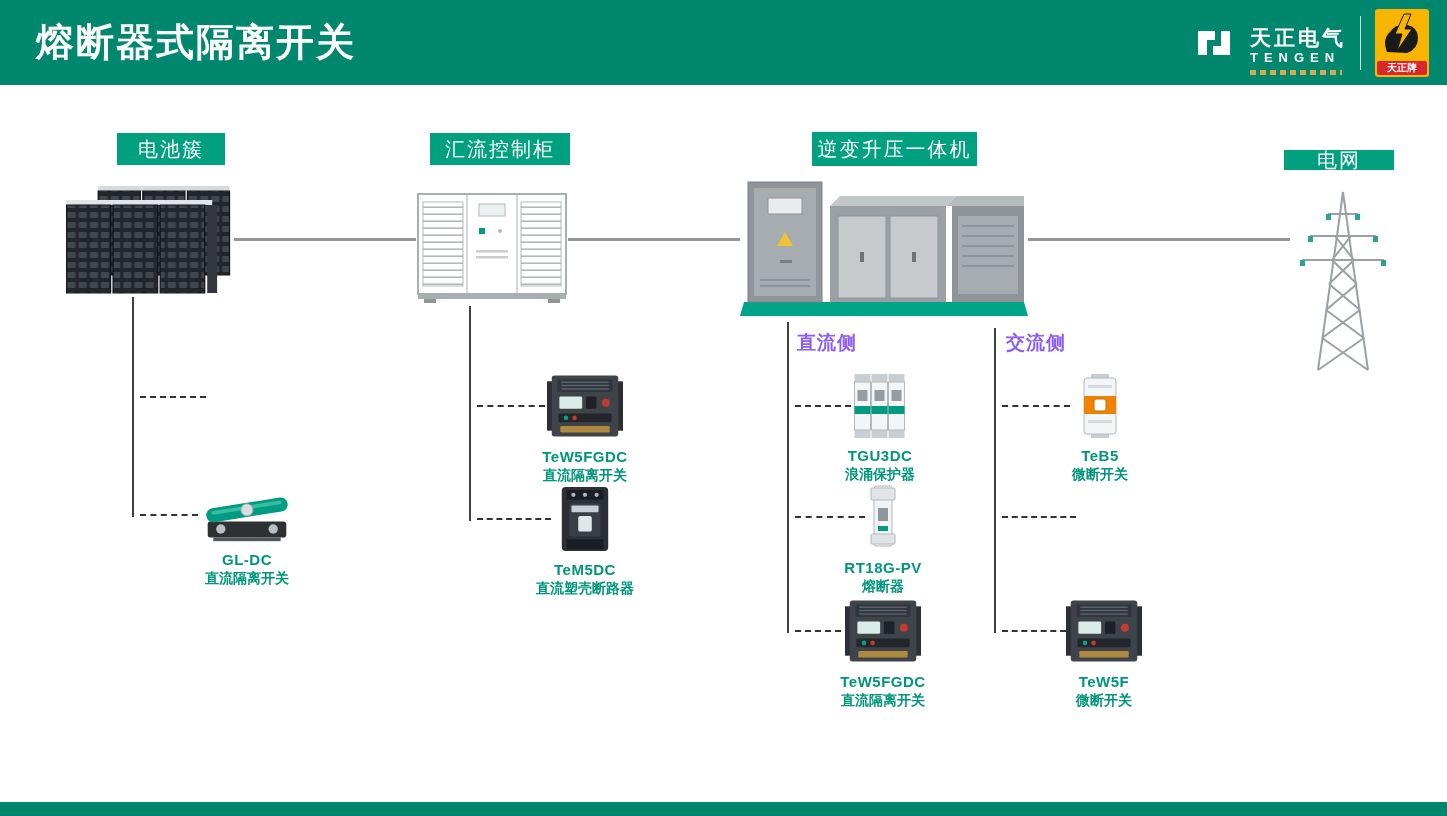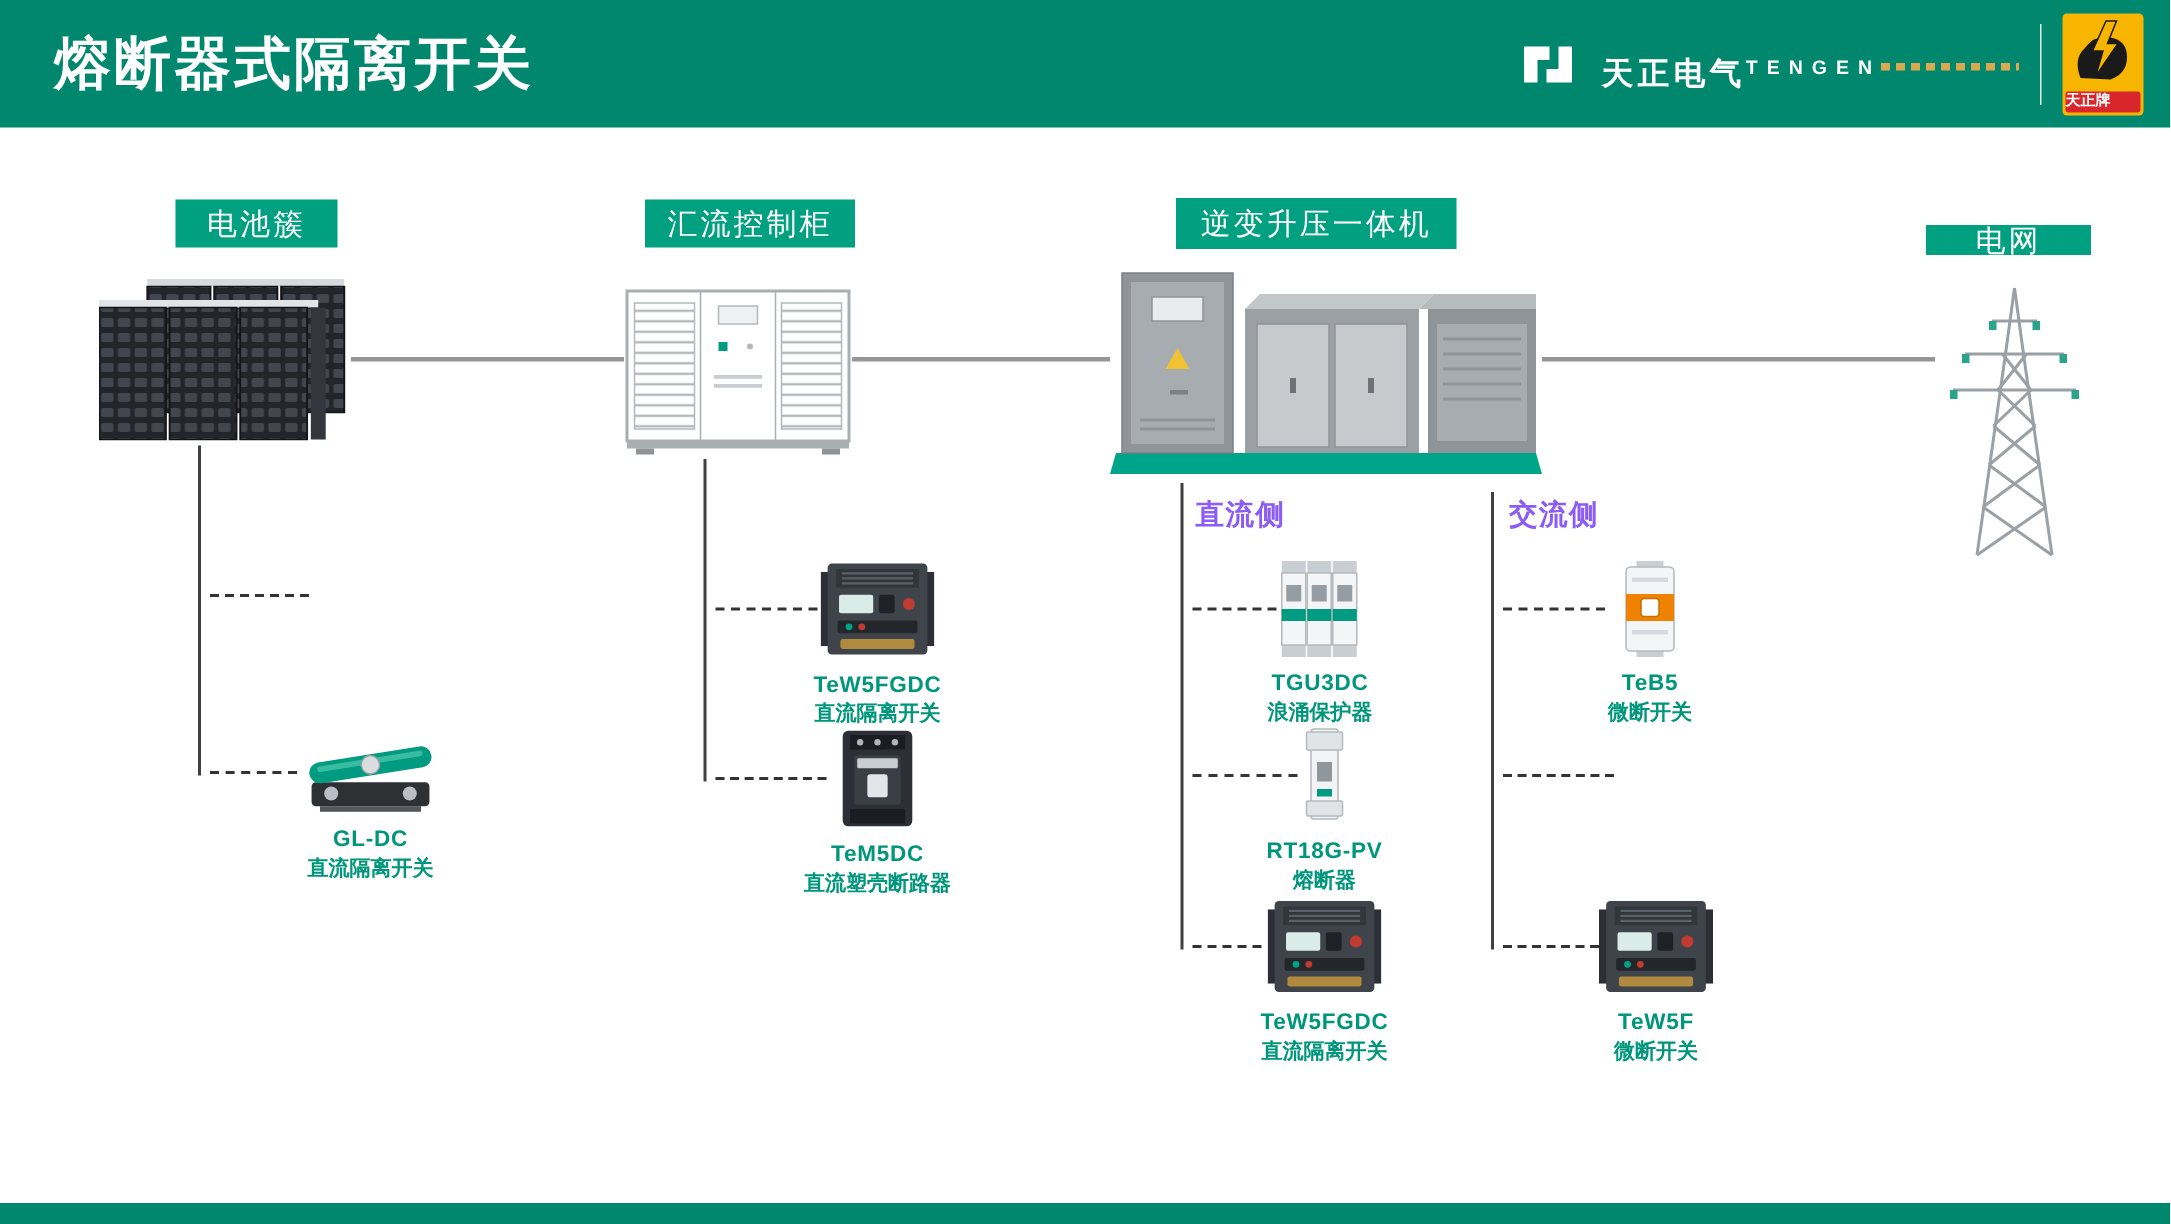--- a/index.html
+++ b/index.html
@@ -4,30 +4,30 @@
 <style>
   * { margin:0; padding:0; box-sizing:border-box; }
   body { background:#ffffff; font-family:"Liberation Sans", sans-serif; }
   #canvas { position:relative; width:1447px; height:816px; background:#ffffff; overflow:hidden; }
 
   
   .topbar { position:absolute; left:0; top:0; width:100%; height:85px; background:#00876E;
             display:flex; align-items:center; padding:0 18px 0 36px; }
   .topbar h1 { color:#ffffff; font-size:38px; font-weight:900; letter-spacing:2px; }
   .brand { margin-left:auto; display:flex; align-items:center; gap:14px; }
-  .brand-text { display:flex; flex-direction:row; line-height:1.15;margin-top:16px; }
+  .brand-text { display:flex; flex-direction:column; line-height:1.15;margin-top:16px; }
   .brand-cn { color:#ffffff; font-size:21px; font-weight:700; letter-spacing:3px; }
   .brand-en { color:#ffffff; font-size:13px; font-weight:700; letter-spacing:6px; }
   .brand-slogan { margin-top:4px; width:92px; height:5px;
      background:repeating-linear-gradient(90deg,#d9a94f 0 6px, transparent 6px 10px); }
   .brand-divider { width:1px; height:54px; background:rgba(255,255,255,.85); }
   .badge { position:relative; width:54px; height:68px; background:#F7B500; border-radius:3px; overflow:hidden; }
   .badge svg { position:absolute; left:2px; top:1px; }
   .badge-ribbon { position:absolute; left:2px; right:2px; bottom:2px; background:#D8262C; color:#fff;
-     font-size:10px; font-weight:700; line-height:14px; border-radius:2px; }
+     font-size:10px; font-weight:700; text-align:center; line-height:14px; border-radius:2px; }
 
   
   .stage-label { position:absolute; background:#00A080; color:#ffffff; font-size:20px; font-weight:400;
      display:flex; align-items:center; justify-content:center; letter-spacing:2px; }
 
   
   .equip { position:absolute; }
   .hline { position:absolute; height:3px; background:#969696; }
   .vline { position:absolute; width:2px; background:#404040; }
   .dash  { position:absolute; border-top:2.5px dashed #333333; }
@@ -183,21 +183,21 @@
           <path d="M10,42 Q5,29 13,22 Q19,13 30,15 Q41,17 41,28 Q41,39 30,43 Z" fill="#1a1a1a"></path>
           <polygon points="27,4 18,24 25,24 20,41 35,19 28,19 34,4" fill="#F7B500" stroke="#1a1a1a" stroke-width="1"></polygon>
         </svg>
         <div class="badge-ribbon">天正牌</div>
       </div>
     </div>
   </header>
 
   <div class="stage-label" style="left:117px;top:133px;width:108px;height:32px">电池簇</div>
   <div class="stage-label" style="left:430px;top:133px;width:140px;height:32px">汇流控制柜</div>
-  <div class="stage-label" style="left:784px;top:132px;width:187px;height:34px">逆变升压一体机</div>
+  <div class="stage-label" style="left:812px;top:132px;width:165px;height:34px">逆变升压一体机</div>
   <div class="stage-label" style="left:1284px;top:150px;width:110px;height:20px">电网</div>
 
   <div class="equip" style="left:66px;top:184px">
     <svg width="166" height="112" viewBox="0 0 134 112" preserveAspectRatio="none">
       <g transform="translate(26,0)">
         <rect x="0" y="2" width="106" height="5" fill="#d7dadd"></rect>
         <rect x="0" y="7" width="34" height="84" fill="url(#pcell)" stroke="#121418"></rect>
         <rect x="36" y="7" width="34" height="84" fill="url(#pcell)" stroke="#121418"></rect>
         <rect x="72" y="7" width="34" height="84" fill="url(#pcell)" stroke="#121418"></rect>
       </g>

